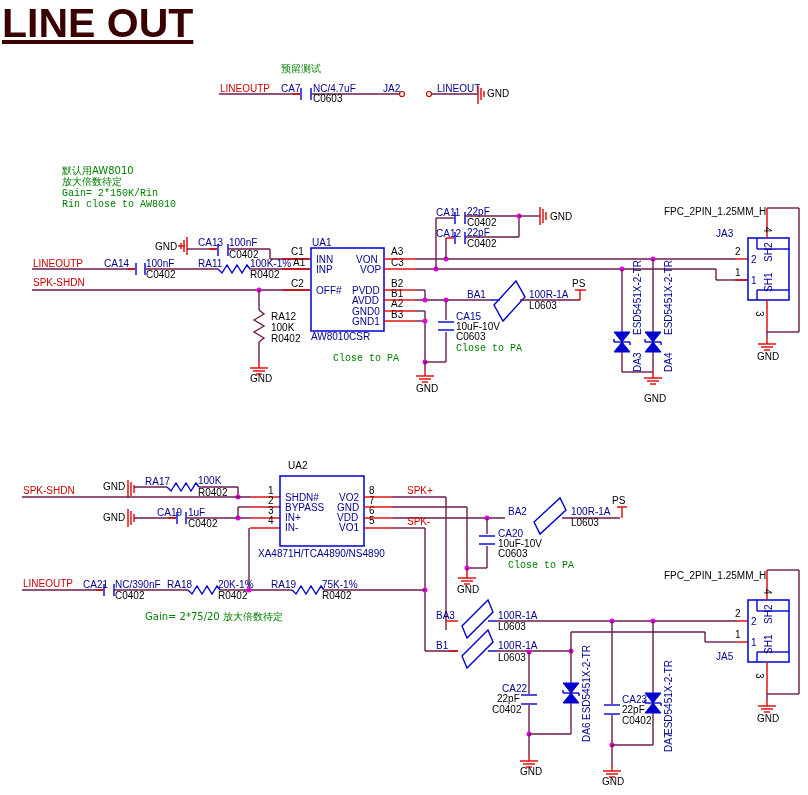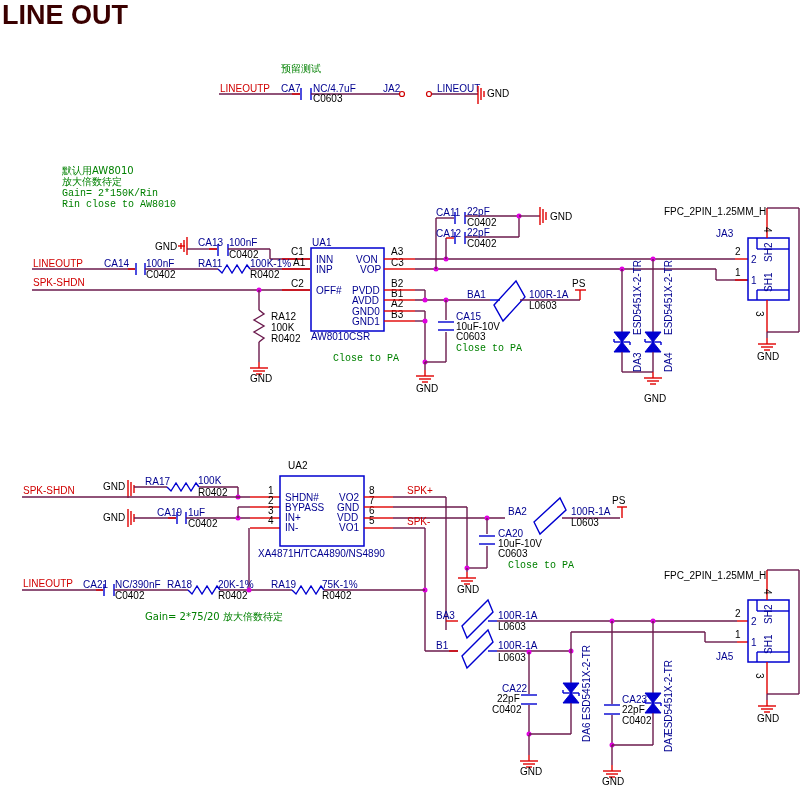--- a/index.html
+++ b/index.html
@@ -1,17 +1,17 @@
 <!DOCTYPE html>
 <html><head>
 <meta charset="utf-8">
 <style>
   html, body { margin:0; padding:0; background:#ffffff; }
   body { width:808px; height:795px; position:relative; overflow:hidden; font-family:"Liberation Sans", sans-serif; }
-  #title { position:absolute; left:2px; top:0px; font-family:"Liberation Sans", sans-serif; font-weight:bold; font-size:27px; color:#3a0000; letter-spacing:0px; }
+  #title { position:absolute; left:2px; top:0px; font-family:"Liberation Sans", sans-serif; font-weight:bold; font-size:41px; color:#3a0000; letter-spacing:0px;text-decoration:underline; }
   svg { position:absolute; left:0; top:0; }
   .w { stroke:#6b1a4d; stroke-width:1.4; fill:none; }
   .r { stroke:#e00000; stroke-width:1.4; fill:none; }
   .b { stroke:#0000d0; stroke-width:1.4; fill:none; }
   .bf { fill:#0000d0; stroke:#0000d0; stroke-width:1; }
   .box { stroke:#0000d0; stroke-width:1.5; fill:none; }
   .dot { fill:#e000e0; }
   .tl { font-family:"Liberation Sans", sans-serif; font-size:10px; fill:#000000; }
   .tb { font-family:"Liberation Sans", sans-serif; font-size:10px; fill:#000090; }
   .tr { font-family:"Liberation Sans", sans-serif; font-size:10px; fill:#d00000; }

